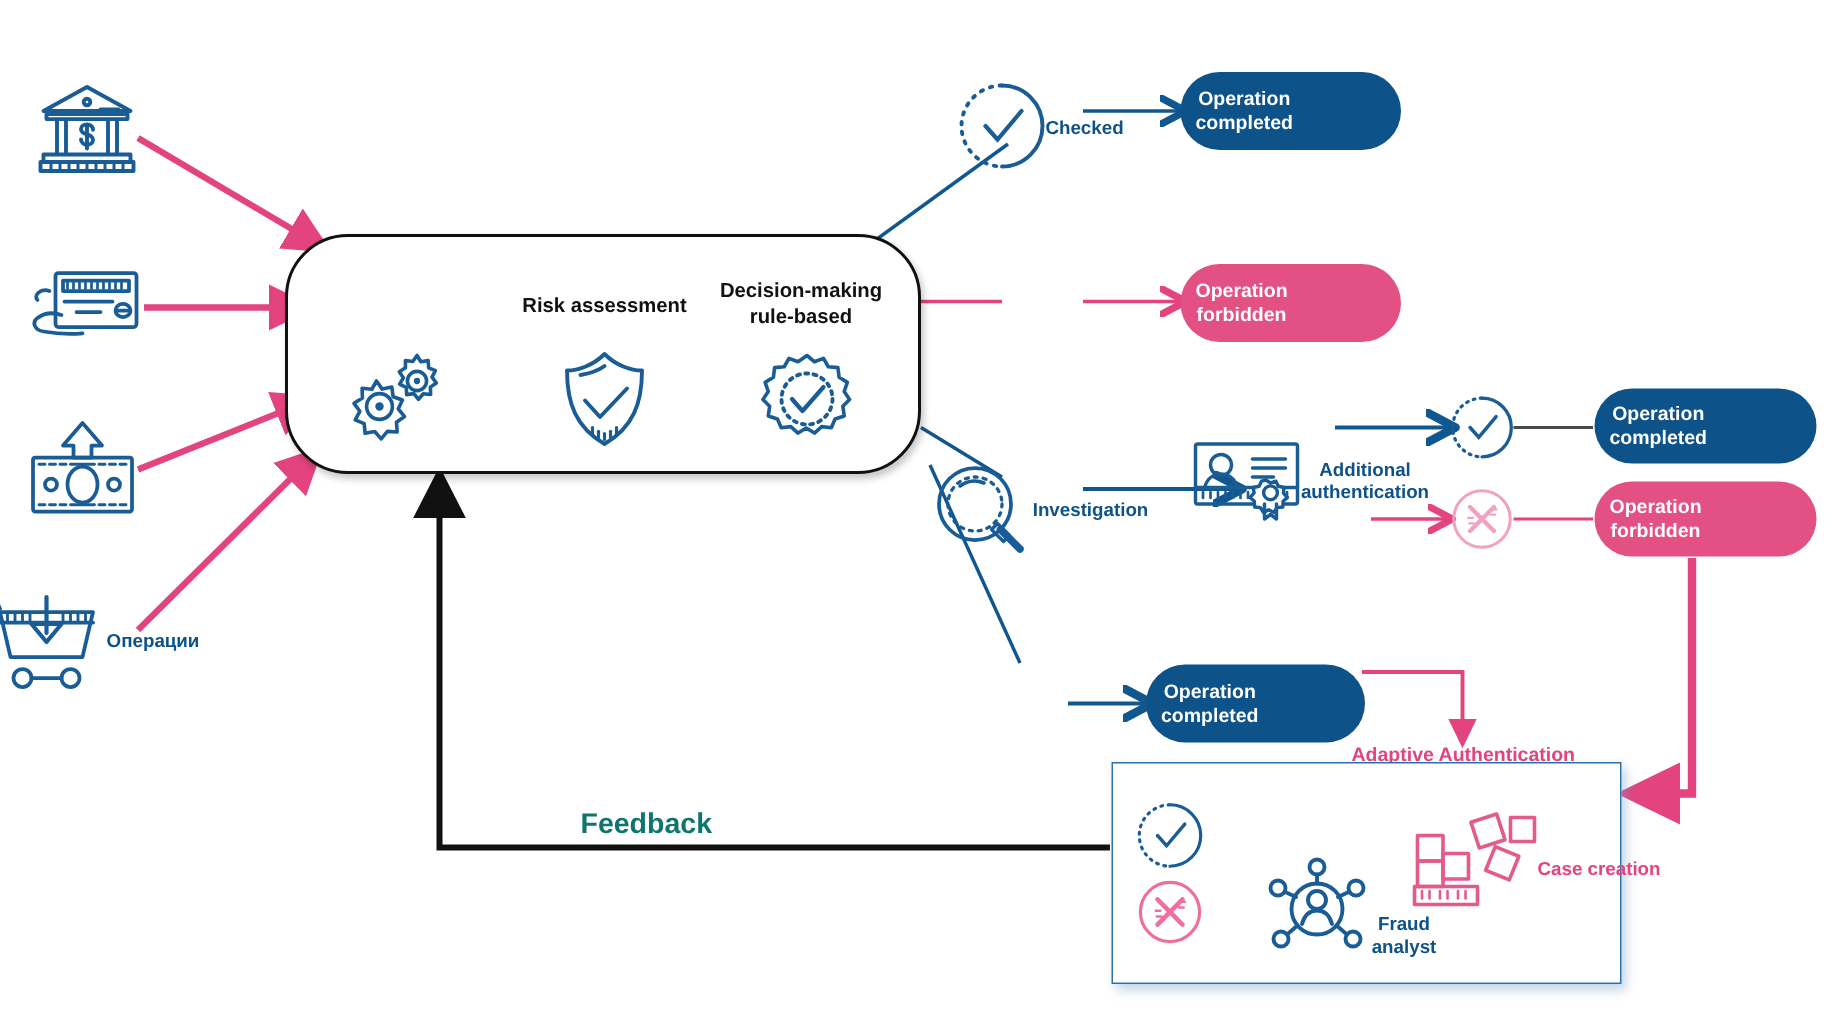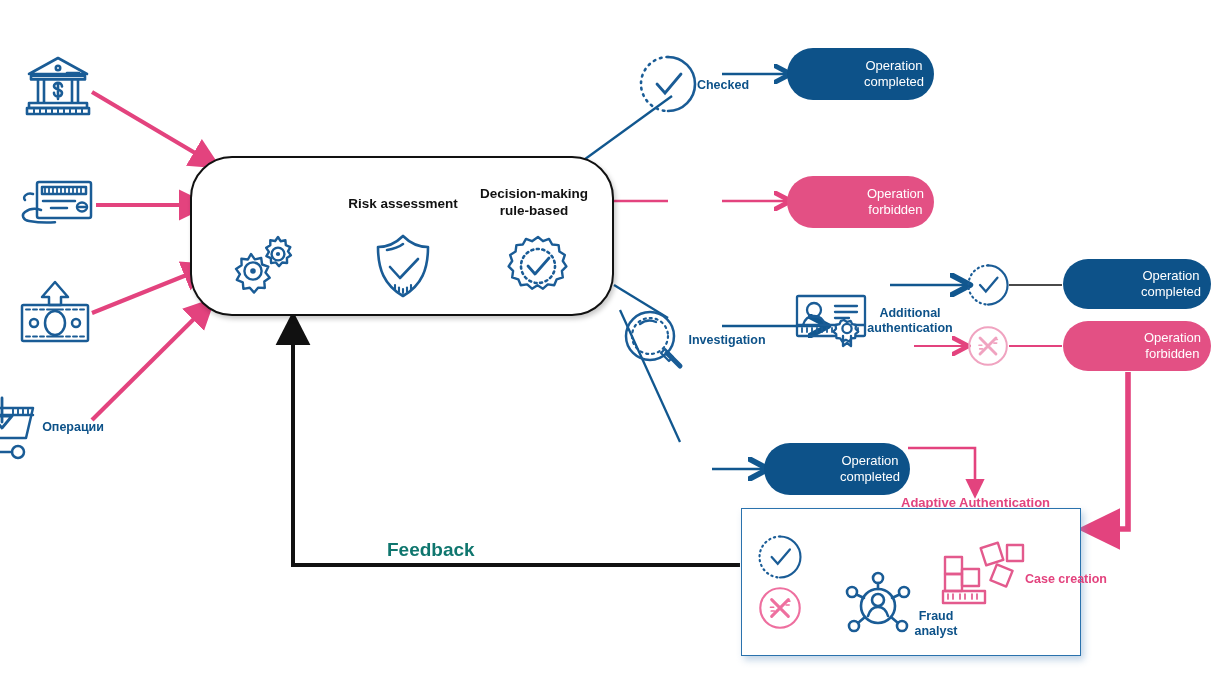--- a/index.html
+++ b/index.html
@@ -40,26 +40,26 @@
     margin-top: 3px;
     white-space: nowrap;
   }
   .icon-label.pink {
     color: #e3437e;
   }
   .pill {
     position: absolute;
     display: flex;
     align-items: center;
-    justify-content: flex-end;
+    justify-content: flex-start;
     text-align: center;
     border-radius: 999px;
     color: #ffffff;
     font-size: 13px;
-    font-weight: normal;
+    font-weight: bold;
     line-height: 1.25;
     box-sizing: border-box;
     padding: 8px 10px;
   }
   .pill.blue { background: #0d5289; }
   .pill.pink { background: #e35084; }
   .proc-box {
     position: absolute;
     border: 2.5px solid #111111;
     border-radius: 42px;
@@ -234,21 +234,21 @@
           <line x1="22" y1="57.5" x2="26" y2="57.5"></line>
             <line x1="29" y1="57.5" x2="45" y2="57.5"></line>
           <line x1="48" y1="57.5" x2="52" y2="57.5"></line>
             <line x1="55" y1="57.5" x2="59" y2="57.5"></line>
           <line x1="62" y1="57.5" x2="66" y2="57.5"></line>
         </g>
       </g>
     </svg>
   </div>
 
-  <div class="icon-wrap" style="left:16px; top:378px; width:88px; height:95px;justify-content:flex-end;">
+  <div class="icon-wrap" style="left:16px; top:378px; width:88px; height:95px;">
     <svg width="84" height="72" viewBox="0 0 84 72">
       <g fill="none" stroke="#1a5c96" stroke-width="2.5" stroke-linejoin="round" stroke-linecap="round">
         <path d="M4 6 h5 l4 10"></path>
         <circle cx="5.2" cy="5" r="2.6"></circle>
         <path d="M13 18 h62 l-7 30 h-48 Z"></path>
         <line x1="13" y1="25" x2="75" y2="25"></line>
         <g stroke-width="1.9">
           <line x1="18" y1="19.5" x2="18" y2="23.6"></line>
             <line x1="23" y1="19.5" x2="23" y2="23.6"></line>
           <line x1="28" y1="19.5" x2="28" y2="23.6"></line>

